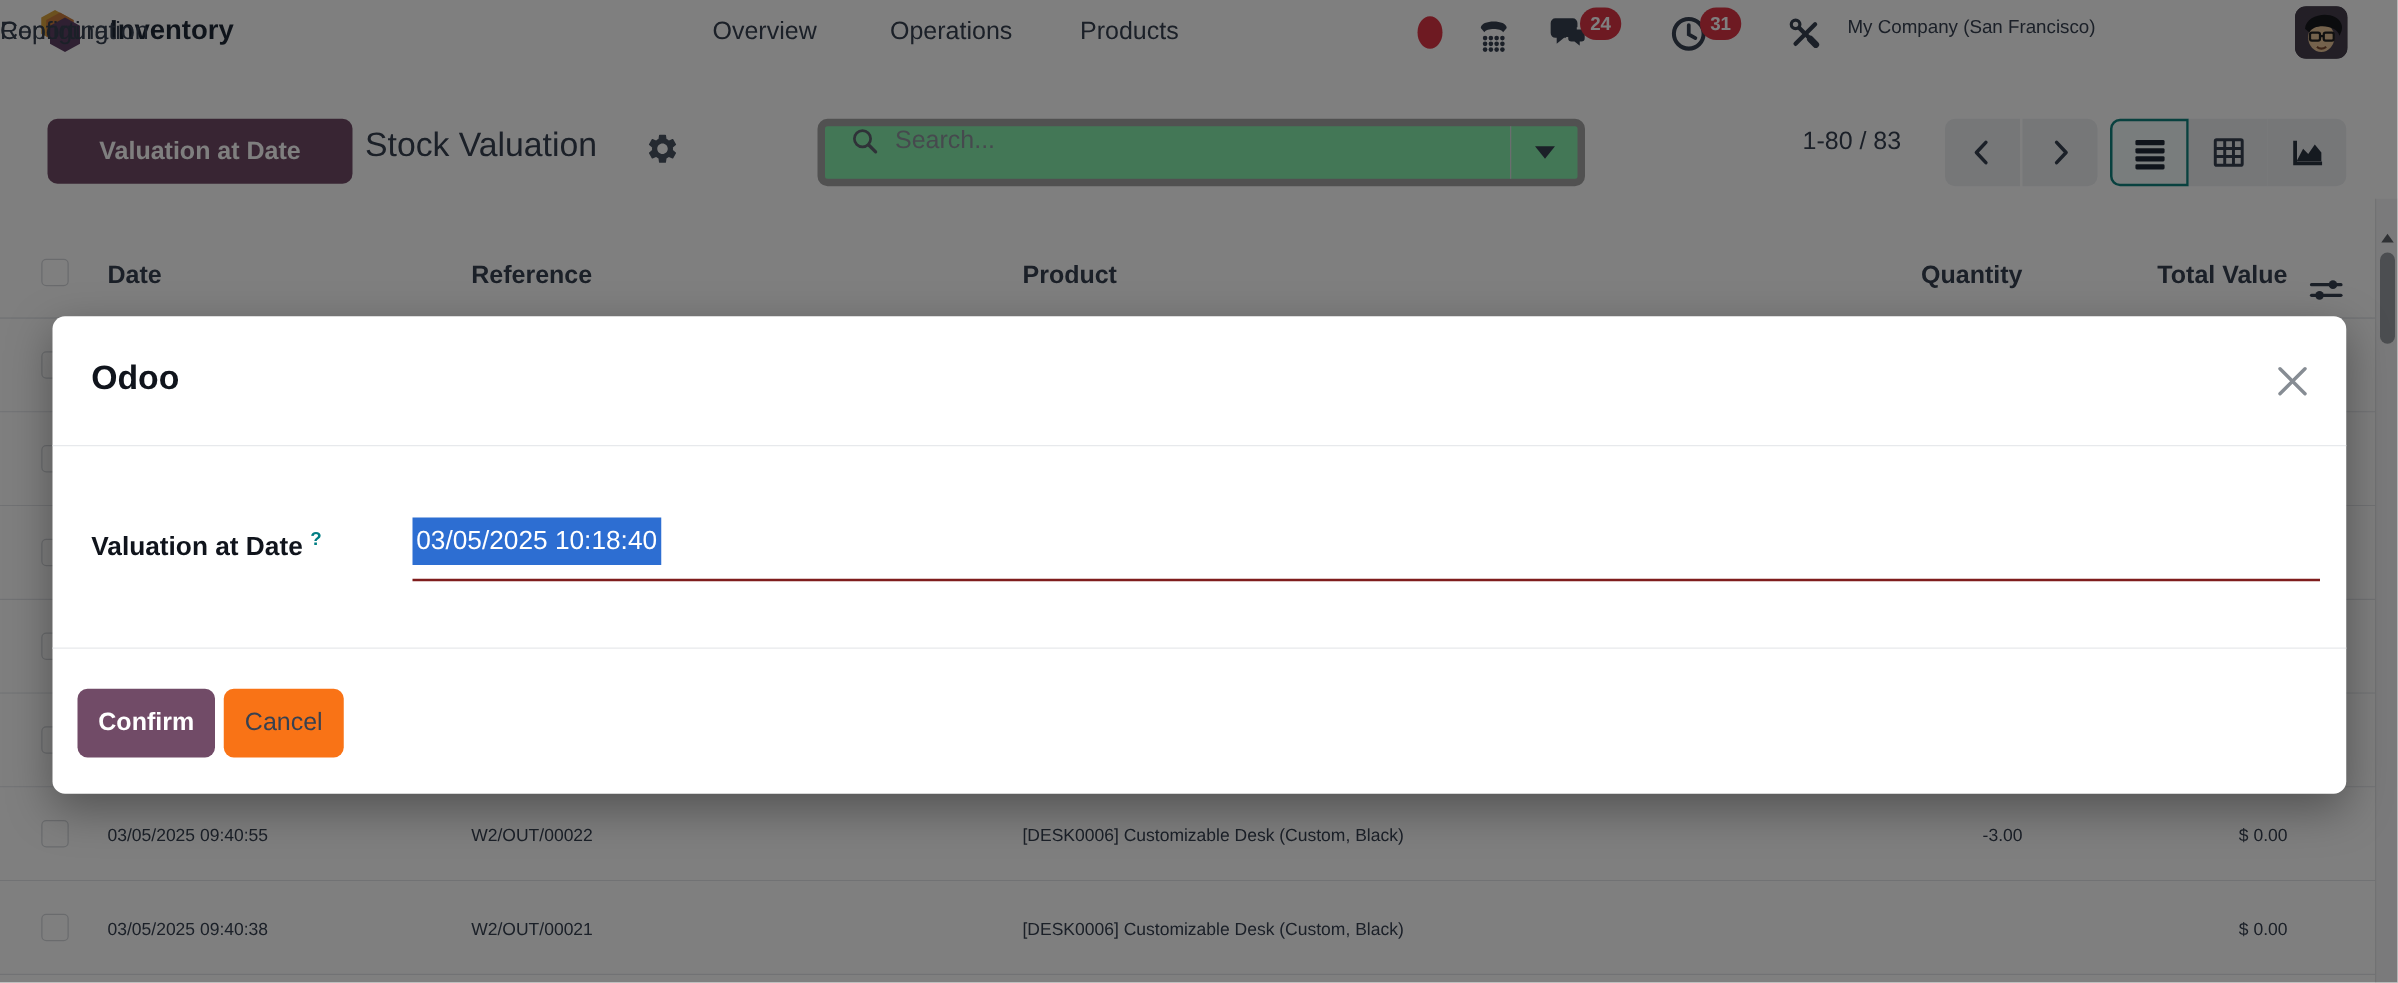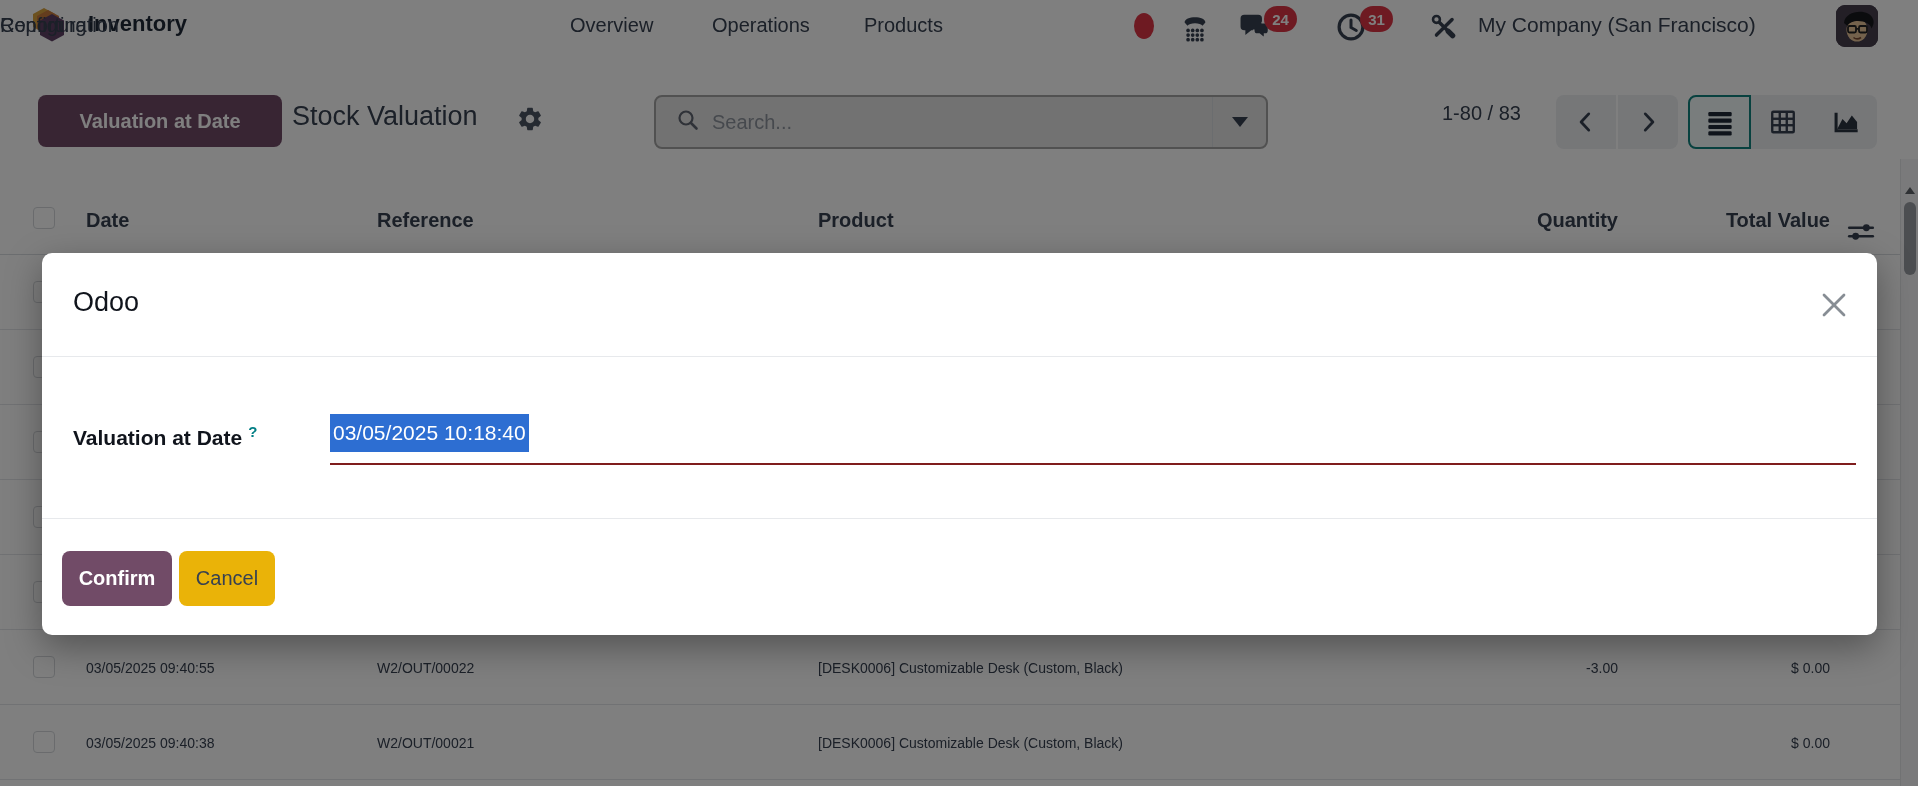--- a/index.html
+++ b/index.html
@@ -13,31 +13,31 @@
   .nav-item { position:absolute; top:14px; font-size:20px; color:#374151; cursor:pointer; white-space:nowrap; }
   .nav-item:nth-of-type(1){ left:258px; } .nav-item:nth-of-type(2){ left:404px; }
   .nav-item:nth-of-type(3){ left:570px; } .nav-item:nth-of-type(4){ left:712px; }
   .nav-item:nth-of-type(5){ left:864px; }
   .systray-dot { position:absolute; left:1134px; top:13px; width:20px; height:26px; border-radius:50%; background:#dc3545; }
   .systray-icon { position:absolute; top:12px; width:30px; height:30px; cursor:pointer; }
   .icon-phone{ left:1180px; } .icon-chat{ left:1240px; } .icon-clock{ left:1336px; } .icon-tools{ left:1430px; top:13px; }
   .badge { position:absolute; top:6px; height:26px; min-width:33px; padding:0 7px; background:#dc3545; color:#fff;
            border-radius:14px; font-size:15px; font-weight:700; display:flex; align-items:center; justify-content:center; }
   .badge-chat{ left:1264px; } .badge-clock{ left:1360px; }
-  .company { position:absolute; left:1478px; top:13px; font-size:21px; color:#374151; cursor:pointer; }
+  .company { position:absolute; left:1478px; top:13px; font-size:15px; color:#374151; cursor:pointer; }
   .avatar { position:absolute; left:1836px; top:5px; width:42px; height:42px; border-radius:9px; background:#3f3a45; overflow:hidden; cursor:pointer; }
 
   
   .control-panel { position:absolute; top:52px; left:0; width:1918px; height:107px; background:#fff; }
   .action-btn { position:absolute; left:38px; top:43px; width:244px; height:52px; background:#714B67; color:#fff;
                 border:none; border-radius:8px; font-size:20px; font-weight:700; font-family:inherit; cursor:pointer; }
   .page-title { position:absolute; left:292px; top:49px; font-size:27px; color:#374151; }
   .gear-btn { position:absolute; left:516px; top:53px; width:28px; height:28px; cursor:pointer; }
-  .searchbox { position:absolute; left:654px; top:43px; width:614px; height:54px; background:#e5e5e5;
-               border:2px solid #a3a3a3; border-radius:8px; display:flex; align-items:center; }
+  .searchbox { position:absolute; left:654px; top:43px; width:614px; height:54px; background:#86efac;
+               border:6px solid #a3a3a3; border-radius:8px; display:flex; align-items:flex-start; }
   .search-icon { margin-left:20px; flex:0 0 auto; }
   .searchbox input { flex:1; border:none; outline:none; font-size:20px; color:#374151; margin-left:12px;
                      font-family:inherit; background:transparent; }
   .searchbox input::placeholder { color:#8d939c; }
   .search-caret-btn { width:54px; height:100%; border-left:1px solid #d7dade; display:flex; align-items:center;
                       justify-content:center; cursor:pointer; }
   .caret-down { width:0; height:0; border-left:8px solid transparent; border-right:8px solid transparent; border-top:10px solid #374151; }
   .pager-value { position:absolute; left:1442px; top:50px; font-size:20px; color:#374151; cursor:pointer; }
   .pager-btn { position:absolute; top:43px; width:60px; height:54px; background:#eceef1; border:none; cursor:pointer;
                display:flex; align-items:center; justify-content:center; }
@@ -70,32 +70,32 @@
   .scrollbar { position:absolute; top:159px; right:0; width:18px; height:627px; background:#f4f5f6; border-left:1px solid #e3e4e6; }
   .scroll-up { position:absolute; top:28px; left:4px; width:0; height:0;
                border-left:5px solid transparent; border-right:5px solid transparent; border-bottom:7px solid #5f6368; }
   .scroll-thumb { position:absolute; top:43px; left:3px; width:12px; height:73px; background:#999da3; border-radius:6px; cursor:pointer; }
 
   
   .backdrop { position:absolute; inset:0; background:rgba(0,0,0,0.5); z-index:40; }
   .modal { position:absolute; left:42px; top:253px; width:1835px; height:382px; background:#fff; border-radius:10px;
            box-shadow:0 12px 36px rgba(0,0,0,0.35); z-index:50; }
   .modal-header { position:relative; height:104px; border-bottom:1px solid #e7e9ec; }
-  .modal-title { position:absolute; left:31px; top:34px; font-size:27px; font-weight:400; color:#10141c; }
+  .modal-title { position:absolute; left:31px; top:34px; font-size:27px; font-weight:700; color:#10141c; }
   .modal-close { position:absolute; right:26px; top:36px; width:34px; height:34px; background:none; border:none; cursor:pointer; }
   .modal-body { position:relative; height:161px; }
   .field-label { position:absolute; left:31px; top:66px; font-size:21px; font-weight:700; color:#10141c; }
   .field-help { color:#017e84; font-size:15px; font-weight:700; vertical-align:super; margin-left:6px; cursor:pointer; }
   .field-input { position:absolute; left:288px; top:46px; right:21px; height:62px; border-bottom:2px solid #7f1d1d;
                  display:flex; align-items:center; cursor:text; }
   .field-input .selected { background:#2d6ed2; color:#fff; font-size:21px; padding:7px 3px; }
   .modal-footer { position:relative; height:117px; border-top:1px solid #e7e9ec; }
   .btn { border:none; border-radius:8px; font-size:20px; font-family:inherit; cursor:pointer; position:absolute; top:32px; height:55px; }
   .btn-confirm { left:20px; width:110px; background:#714B67; color:#fff; font-weight:700; }
-  .btn-cancel { left:137px; width:96px; background:#eab308; color:#374151; font-weight:500; }
+  .btn-cancel { left:137px; width:96px; background:#f97316; color:#374151; font-weight:500; }
 </style>
 </head>
 <body>
 
 <div class="screen">
 
   <div class="navbar">
     <div class="logo">
       <svg width="38" height="38" viewBox="0 0 38 38">
         <polygon points="14,1 25,7 25,20 14,26 3,20 3,7" fill="#D9A23F"></polygon>

